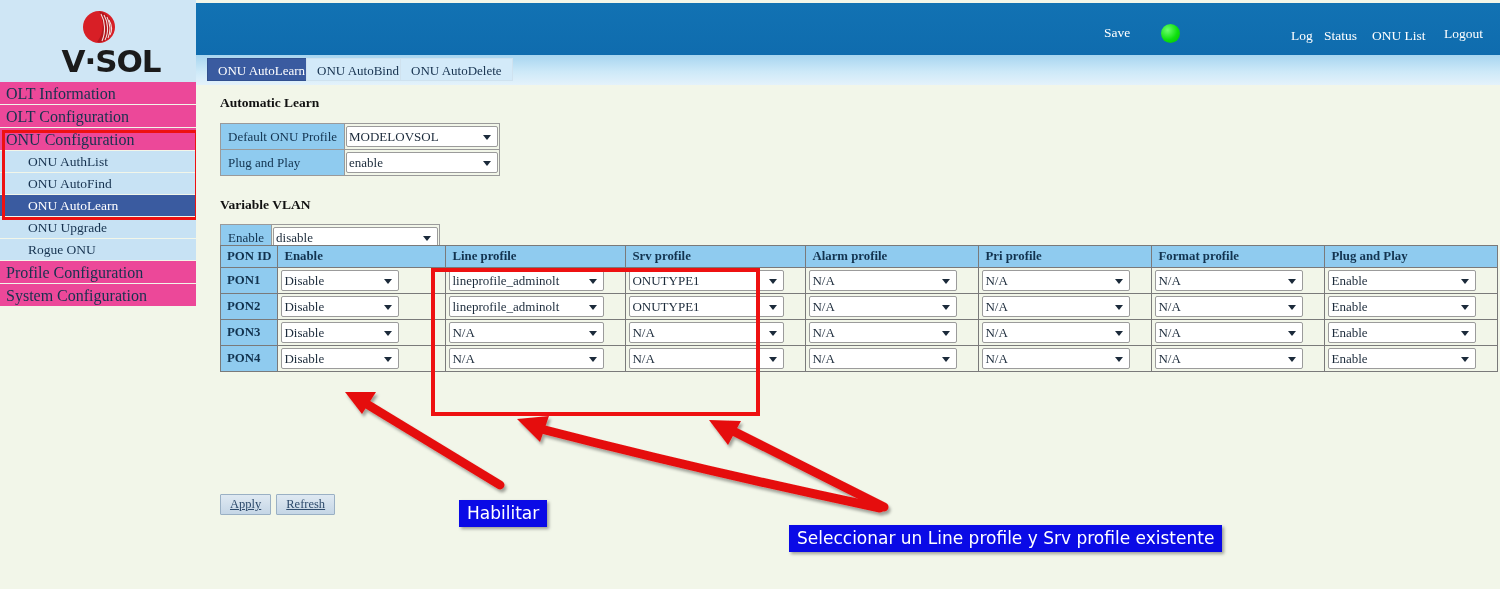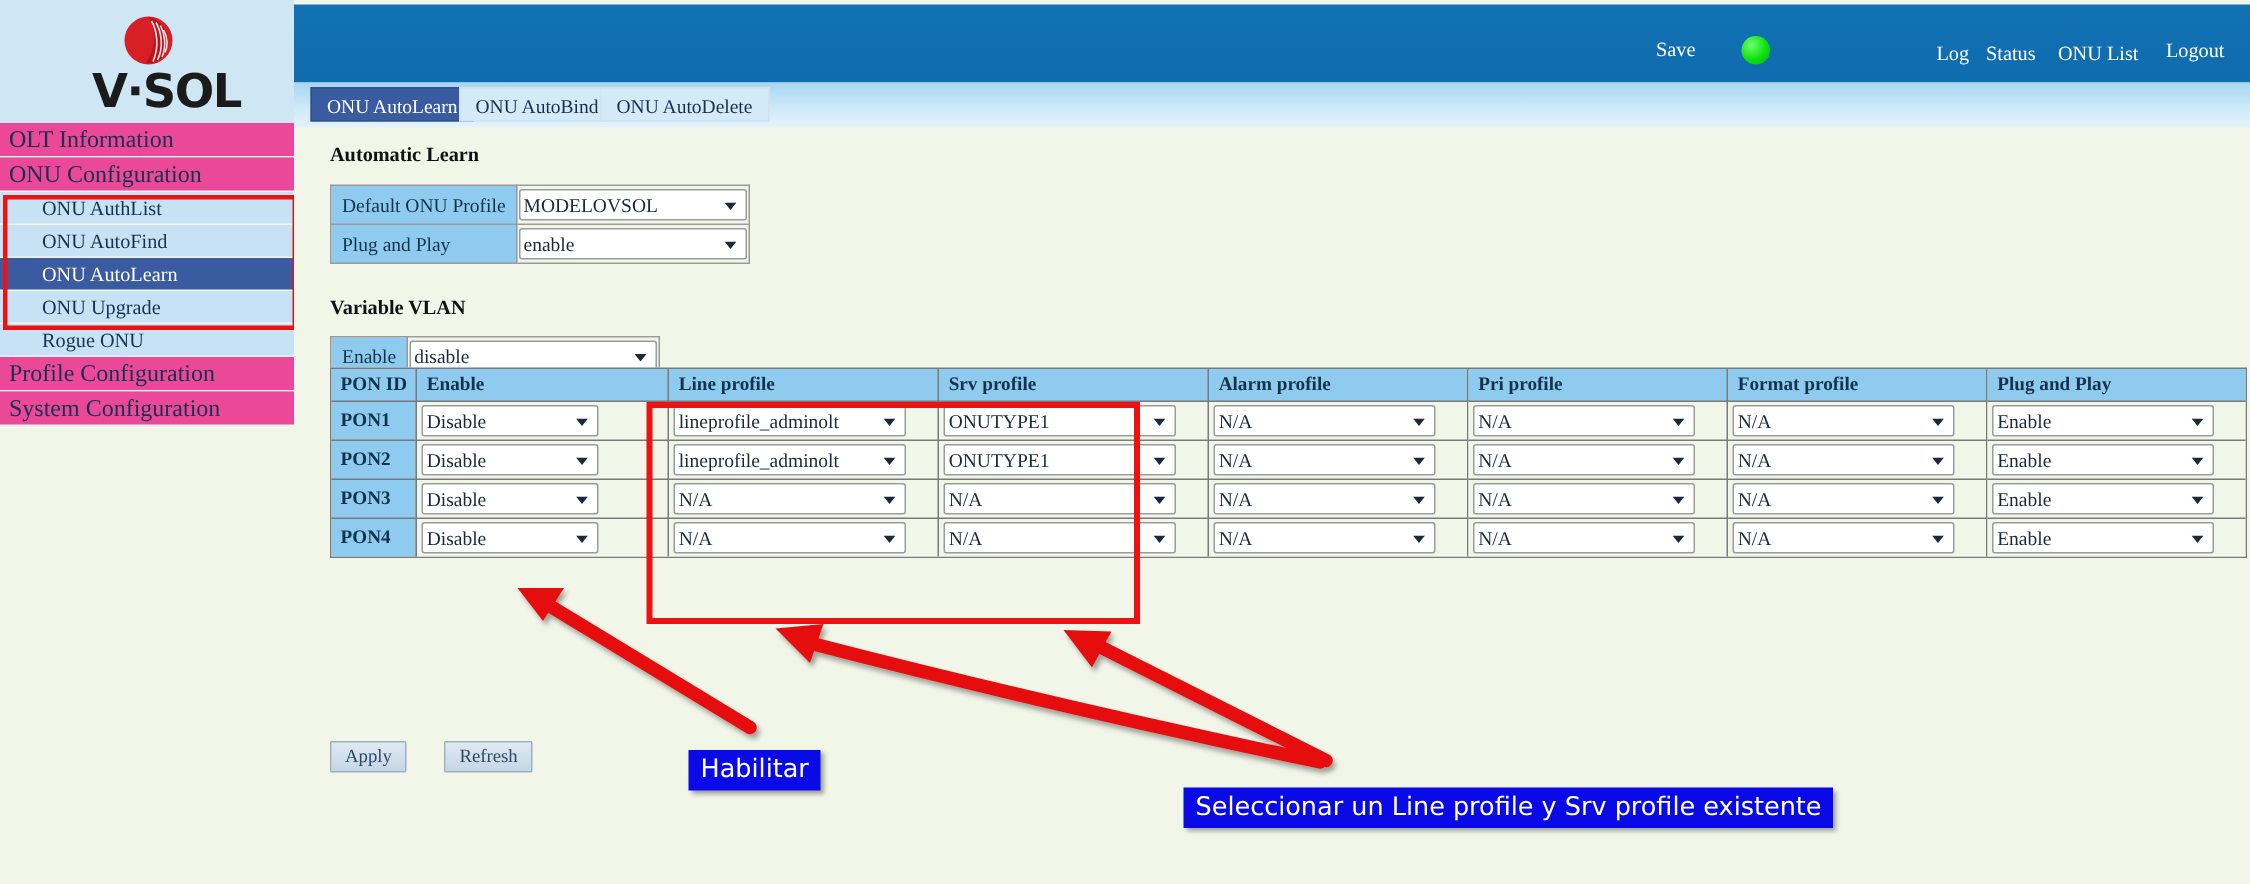--- a/index.html
+++ b/index.html
@@ -149,23 +149,24 @@
   #grid tr:last-child td{border-bottom:none;}
   #grid th:last-child,#grid td:last-child{border-right:none;}
   
   #btnrow{position:absolute;left:24px;top:409px;}
   .btn{
     display:inline-block;
     font-family:"Liberation Serif", serif;
     font-size:12.5px;color:#2d4a6b;
     background:linear-gradient(180deg,#dfe9f2 0%,#c5d6e6 100%);
     border:1px solid #9ab0c4;
-    padding:2px 9px;margin-right:21px;
+    padding:2px 9px;margin-right:1px;
     border-radius:1px;
     cursor:pointer;
+    text-decoration:underline;
   }
   
   #watermark{
     position:absolute;left:595px;top:268px;
     font-family:"DejaVu Sans", sans-serif;
     font-weight:bold;font-size:64px;
     color:rgba(105,170,215,0.33);
     letter-spacing:-3px;
     pointer-events:none;
     user-select:none;
@@ -201,20 +202,21 @@
         <path d="M23 9 C27 16 28 27 24 36"></path>
         <path d="M26 10 C30 17 31 27 27 35"></path>
         <path d="M29 12 C32 18 33 26 30 33"></path>
         <path d="M31 15 C34 20 34 26 32 30"></path>
       </g>
     </svg>
     <div id="logo-word">V·SOL</div>
   </div>
   <div id="nav-list">
       <div class="nav-item">OLT Information</div>
+      <div class="nav-item">OLT Configuration</div>
       <div class="nav-item">ONU Configuration</div>
       <div class="nav-item sub">ONU AuthList</div>
       <div class="nav-item sub">ONU AutoFind</div>
       <div class="nav-item sub active">ONU AutoLearn</div>
       <div class="nav-item sub">ONU Upgrade</div>
       <div class="nav-item sub">Rogue ONU</div>
       <div class="nav-item">Profile Configuration</div>
       <div class="nav-item">System Configuration</div>
     </div>
   <div id="sidebar-redbox"></div>

